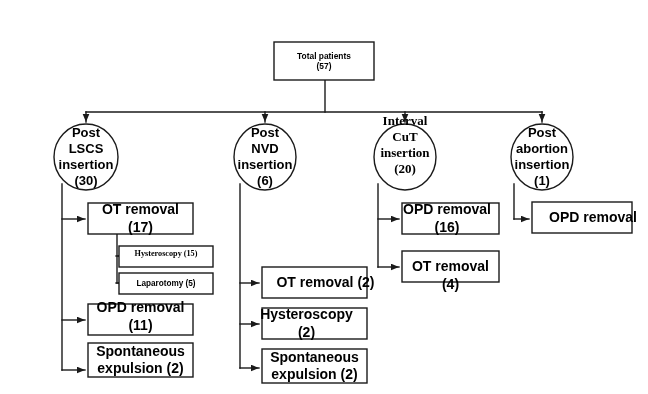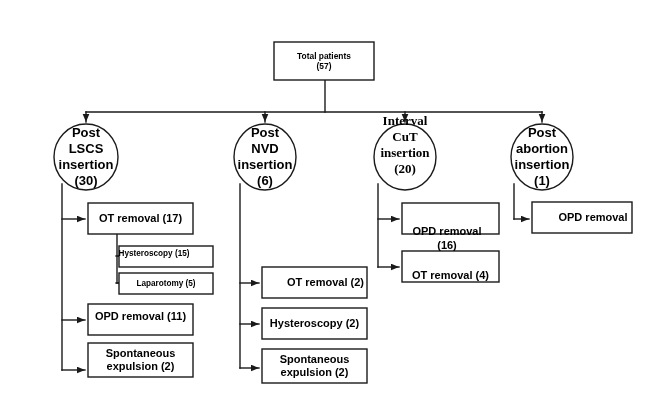--- a/index.html
+++ b/index.html
@@ -28,21 +28,21 @@
     align-items: center;
     justify-content: center;
     text-align: center;
     font-family: "Liberation Sans", sans-serif;
     font-weight: bold;
     color: #000000;
     line-height: 1.22;
     white-space: pre-line;
     pointer-events: none;
   }
-  .label-box { font-size: 11px; }
+  .label-box { font-size: 14px; }
   .label-root { font-size: 8.4px; }
   .label-ellipse { font-size: 13px; }
   .label-sub { font-size: 8.2px; }
 </style>
 </head>
 <body>
 
 <div id="canvas" style="background: rgb(255, 255, 255);">
   <svg id="flow-svg" viewBox="0 0 648 394" xmlns="http://www.w3.org/2000/svg">
     <defs>
@@ -94,38 +94,38 @@
       </g>
   </svg>
   <div id="labels-layer">
       <div class="node-label label-root" style="left: 274px; top: 42px; width: 100px; height: 38px; color: rgb(0, 0, 0);">Total patients
 (57)</div>
       <div class="node-label label-ellipse" style="left: 54px; top: 124px; width: 64px; height: 66px; color: rgb(0, 0, 0);">Post
 LSCS
 insertion
 (30)</div>
       <div class="node-label label-box" style="left: 88px; top: 203px; width: 105px; height: 31px; color: rgb(0, 0, 0);">OT removal (17)</div>
-      <div class="node-label label-sub" style="left: 107px; top: 246px; width: 94px; height: 15px; color: rgb(0, 0, 0);">Hysteroscopy (15)</div>
+      <div class="node-label label-sub" style="left: 119px; top: 246px; width: 94px; height: 15px; color: rgb(0, 0, 0); font-family: Liberation Serif, serif;">Hysteroscopy (15)</div>
       <div class="node-label label-sub" style="left: 119px; top: 273px; width: 94px; height: 21px; color: rgb(0, 0, 0);">Laparotomy (5)</div>
       <div class="node-label label-box" style="left: 88px; top: 304px; width: 105px; height: 25px; color: rgb(0, 0, 0);">OPD removal (11)</div>
       <div class="node-label label-box" style="left: 88px; top: 343px; width: 105px; height: 34px; color: rgb(0, 0, 0);">Spontaneous
 expulsion (2)</div>
       <div class="node-label label-ellipse" style="left: 234px; top: 124px; width: 62px; height: 66px; color: rgb(0, 0, 0);">Post
 NVD
 insertion
 (6)</div>
       <div class="node-label label-box" style="left: 262px; top: 267px; width: 127px; height: 31px; color: rgb(0, 0, 0);">OT removal (2)</div>
-      <div class="node-label label-box" style="left: 262px; top: 308px; width: 105px; height: 31px; color: rgb(0, 0, 0); border-radius: 10px;">Hysteroscopy (2)</div>
+      <div class="node-label label-box" style="left: 254px; top: 308px; width: 105px; height: 31px; color: rgb(0, 0, 0); border-radius: 10px;">Hysteroscopy (2)</div>
       <div class="node-label label-box" style="left: 262px; top: 349px; width: 105px; height: 34px; color: rgb(0, 0, 0);">Spontaneous
 expulsion (2)</div>
       <div class="node-label label-ellipse" style="left: 374px; top: 112px; width: 62px; height: 66px; color: rgb(0, 0, 0); font-family: Liberation Serif, serif;">Interval
 CuT
 insertion
 (20)</div>
-      <div class="node-label label-box" style="left: 402px; top: 203px; width: 90px; height: 31px; color: rgb(0, 0, 0); margin-top: 20px;">OPD removal (16)</div>
+      <div class="node-label label-box" style="left: 402px; top: 203px; width: 90px; height: 31px; color: rgb(0, 0, 0);">OPD removal (16)</div>
       <div class="node-label label-box" style="left: 402px; top: 251px; width: 97px; height: 49px; color: rgb(0, 0, 0);">OT removal (4)</div>
       <div class="node-label label-ellipse" style="left: 511px; top: 124px; width: 62px; height: 66px; color: rgb(0, 0, 0);">Post
 abortion
 insertion
 (1)</div>
       <div class="node-label label-box" style="left: 532px; top: 202px; width: 122px; height: 31px; color: rgb(0, 0, 0);">OPD removal</div>
     </div>
 </div>
 
 </body></html>

